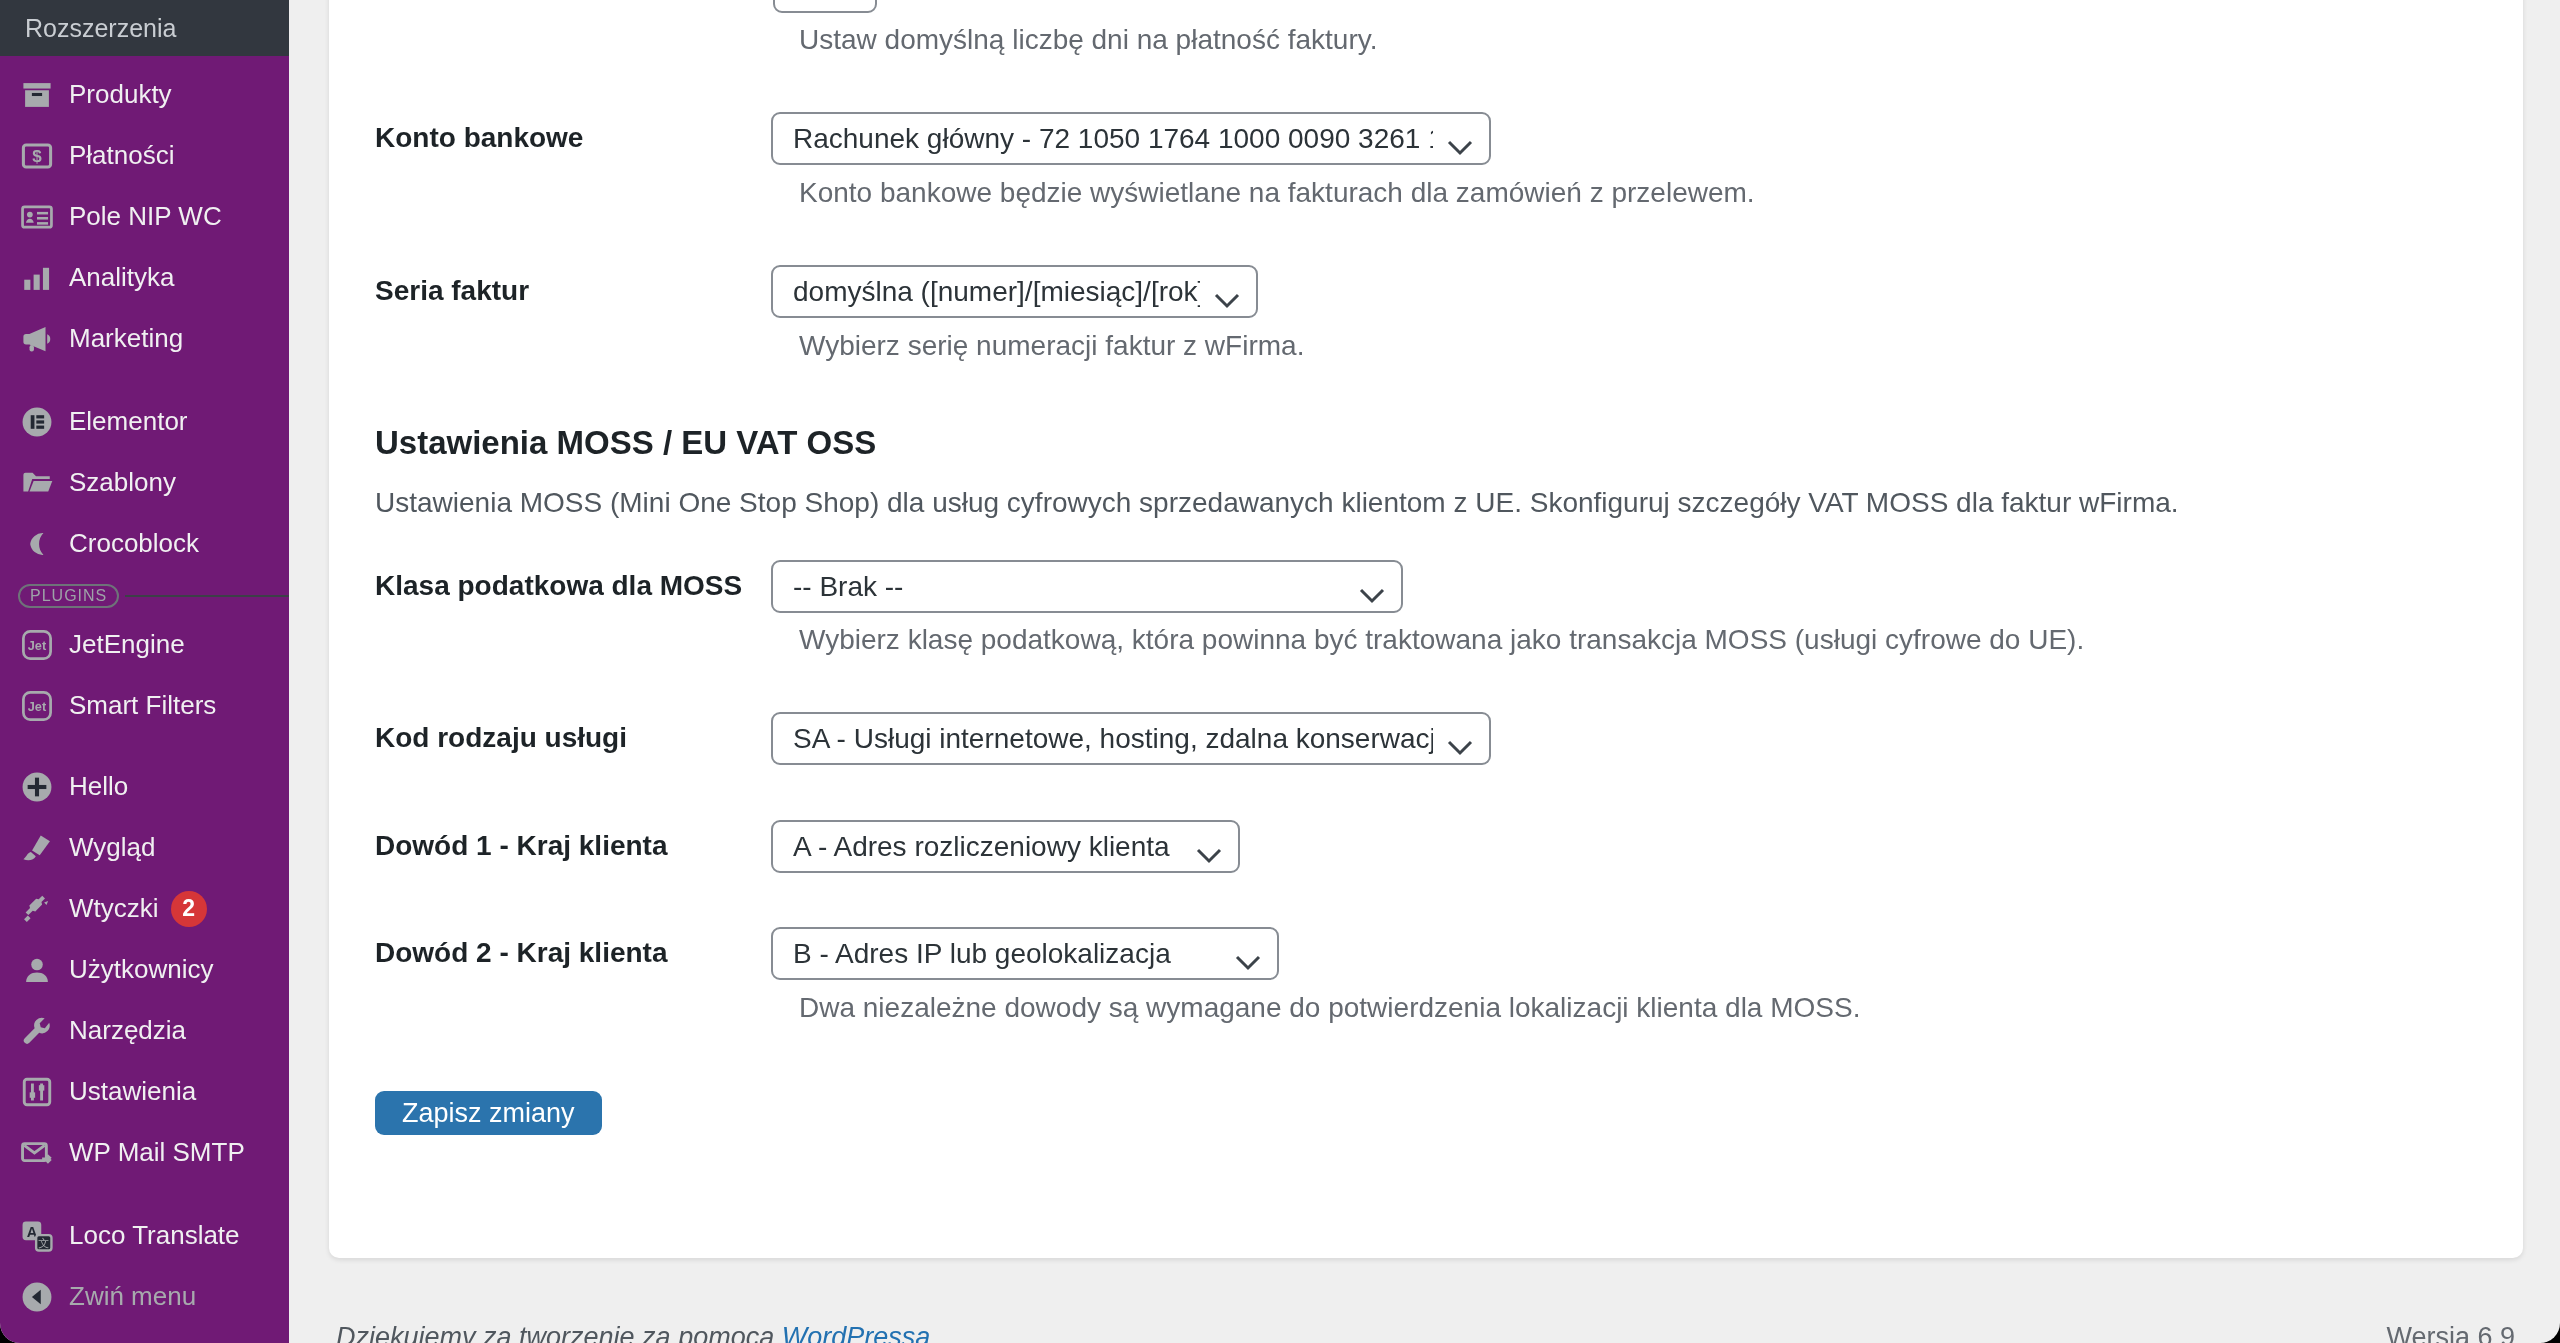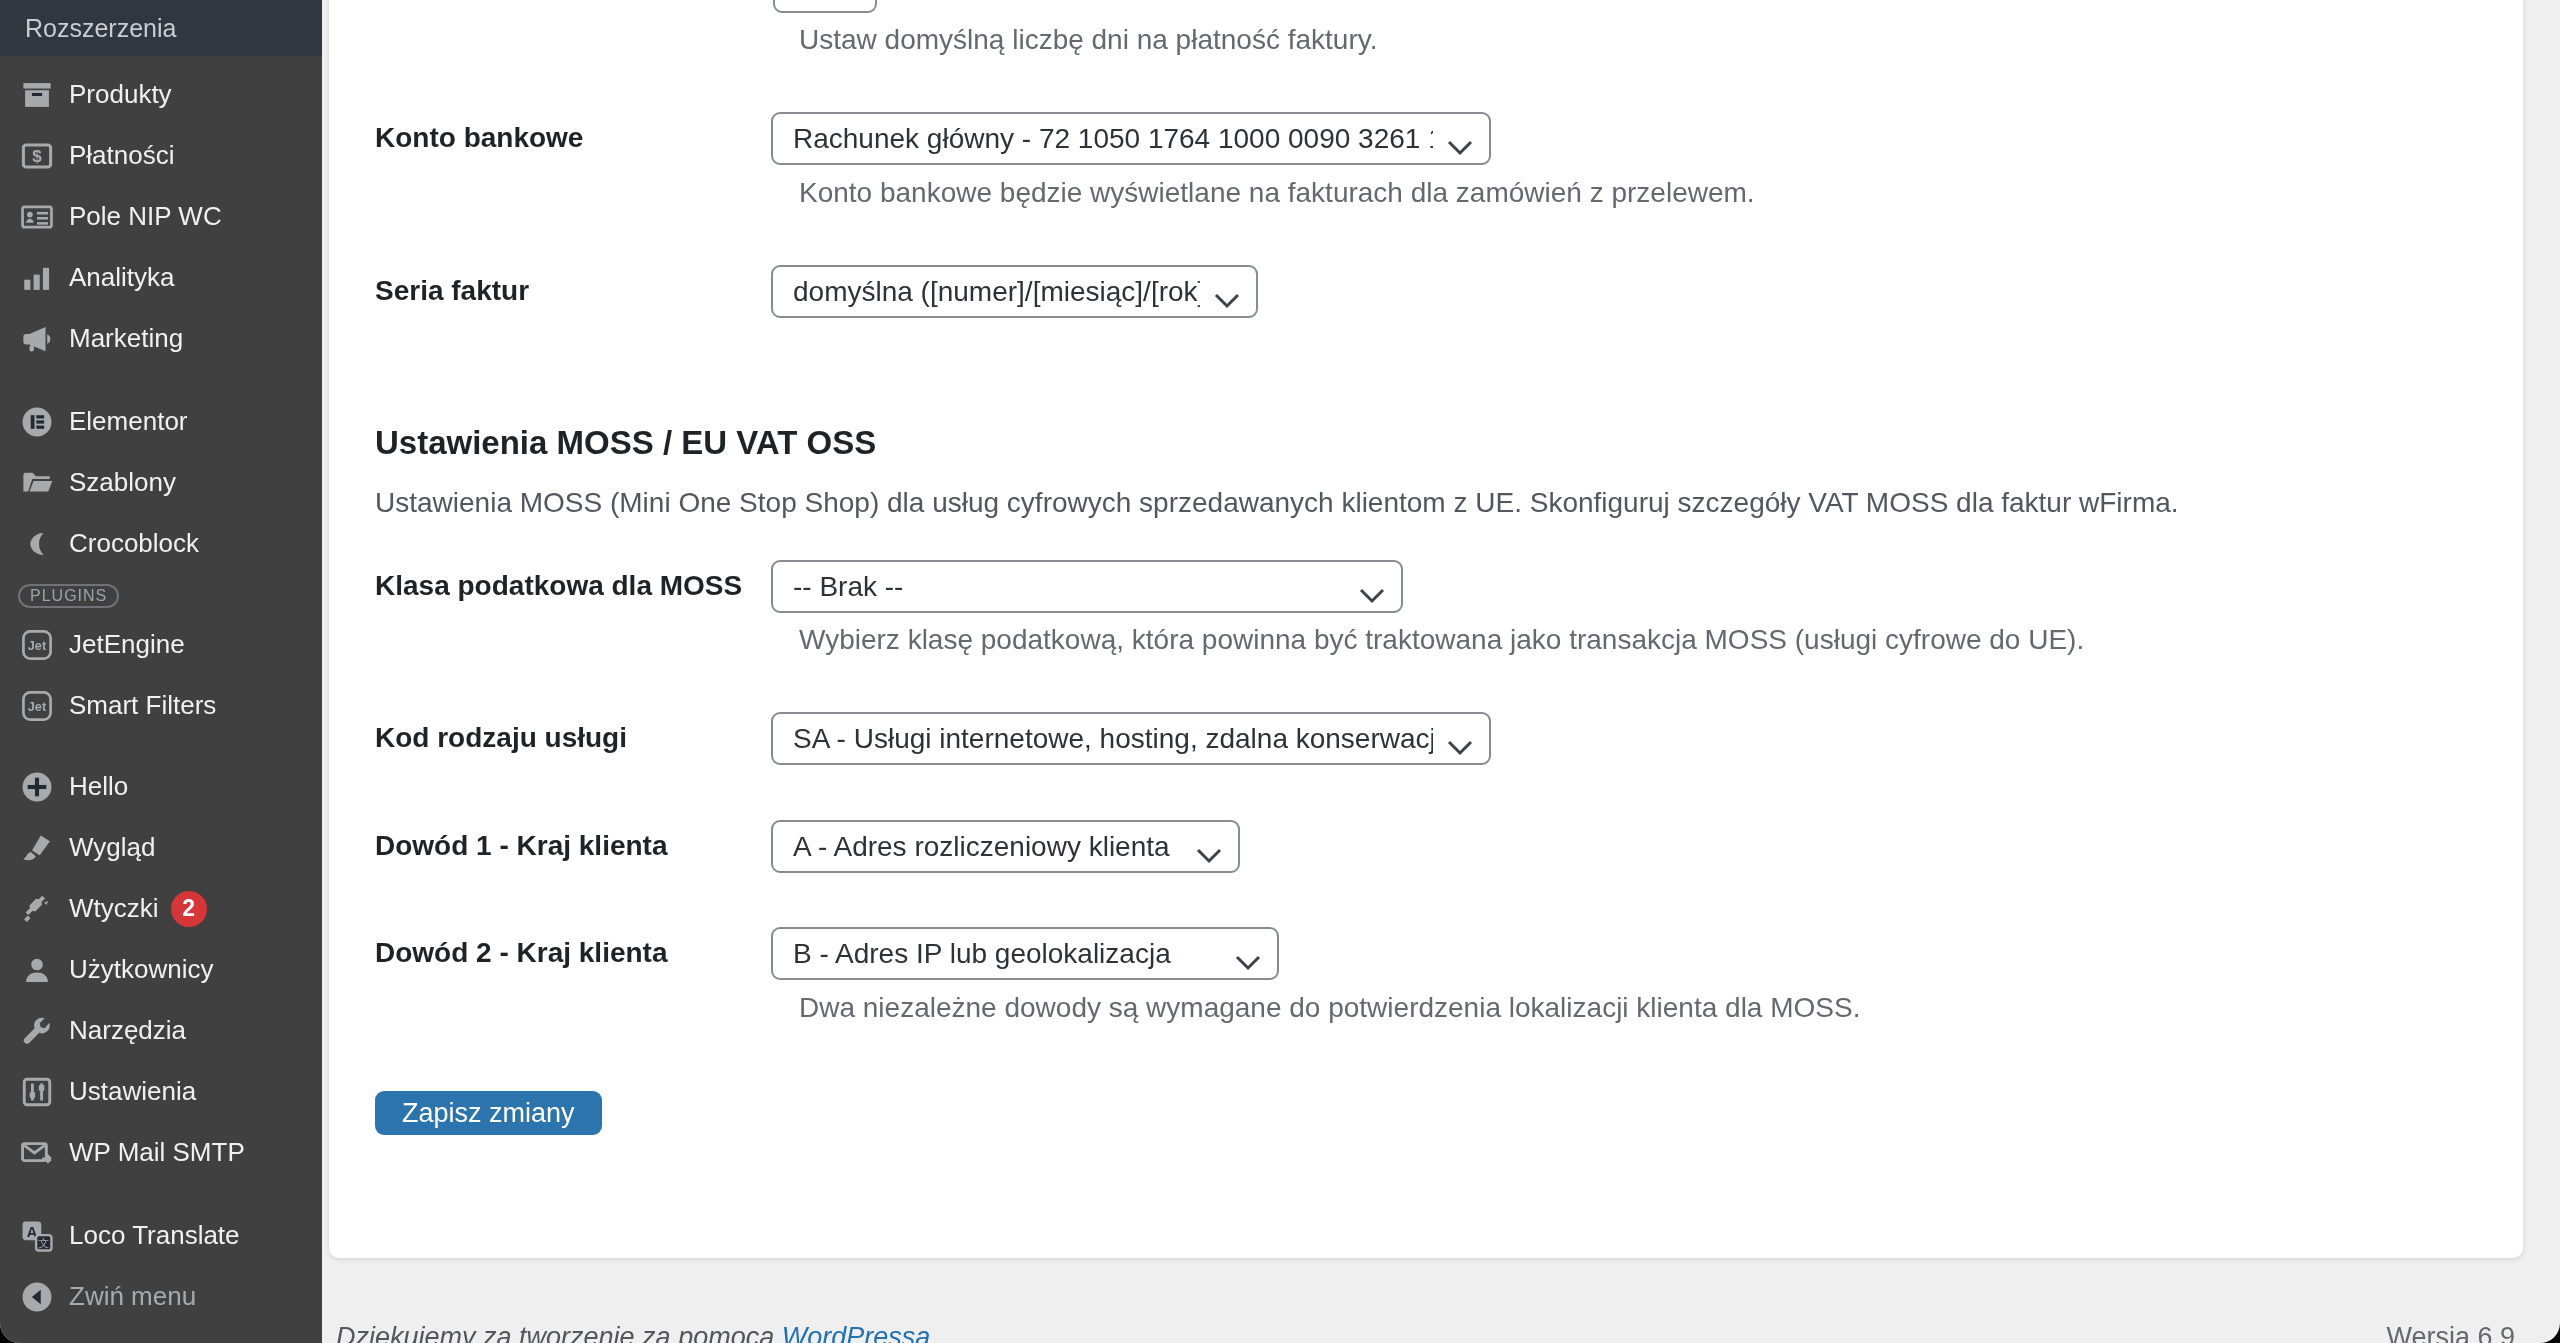--- a/index.html
+++ b/index.html
@@ -5,22 +5,22 @@
   * { margin:0; padding:0; box-sizing:border-box; }
   html,body { background:#000; }
   body { font-family:"Liberation Sans", sans-serif; }
   #app {
     position:relative; width:2560px; height:1343px;
     background:#efefef; overflow:hidden;
     border-bottom-left-radius:20px; border-bottom-right-radius:20px;
   }
   
   .sidebar {
-    position:absolute; left:0; top:0; width:322px; height:100%;
-    background:#404040; color:#f0f0f1;
+    position:absolute; left:0; top:0; width:289px; height:100%;
+    background:#701a75; color:#f0f0f1;
   }
   .submenu-highlight {
     height:56px; background:#32373f; display:flex; align-items:center;
     padding-left:25px; color:#c9cdd2; font-size:25px;
   }
   .menu { padding-top:8px; }
   .mi {
     height:61px; display:flex; align-items:center; padding-left:20px;
     font-size:26px; color:#f0f0f1; cursor:pointer;
   }
@@ -326,20 +326,21 @@
 
     <div class="field-label abs" style="left:375px; top:275px;">Seria faktur</div>
     <div class="selectbox" style="left:771px; top:265px; width:487px;">
       <span class="val">domyślna ([numer]/[miesiąc]/[rok])</span>
       <span class="chev">
         <svg viewBox="0 0 26 16" width="26" height="16">
             <path d="M2 2l11 11L24 2" fill="none" stroke="#3c434a" stroke-width="3"></path>
           </svg>
       </span>
     </div>
+    <div class="help abs" style="left:771px; top:330px;">Wybierz serię numeracji faktur z wFirma.</div>
 
     <div class="h2 abs" style="left:375px; top:424px;">Ustawienia MOSS / EU VAT OSS</div>
     <div class="section-desc abs" style="left:375px; top:487px;">Ustawienia MOSS (Mini One Stop Shop) dla usług cyfrowych sprzedawanych klientom z UE. Skonfiguruj szczegóły VAT MOSS dla faktur wFirma.</div>
 
     <div class="field-label abs" style="left:375px; top:570px;">Klasa podatkowa dla MOSS</div>
     <div class="selectbox" style="left:771px; top:560px; width:632px;">
       <span class="val">-- Brak --</span>
       <span class="chev">
         <svg viewBox="0 0 26 16" width="26" height="16">
             <path d="M2 2l11 11L24 2" fill="none" stroke="#3c434a" stroke-width="3"></path>

